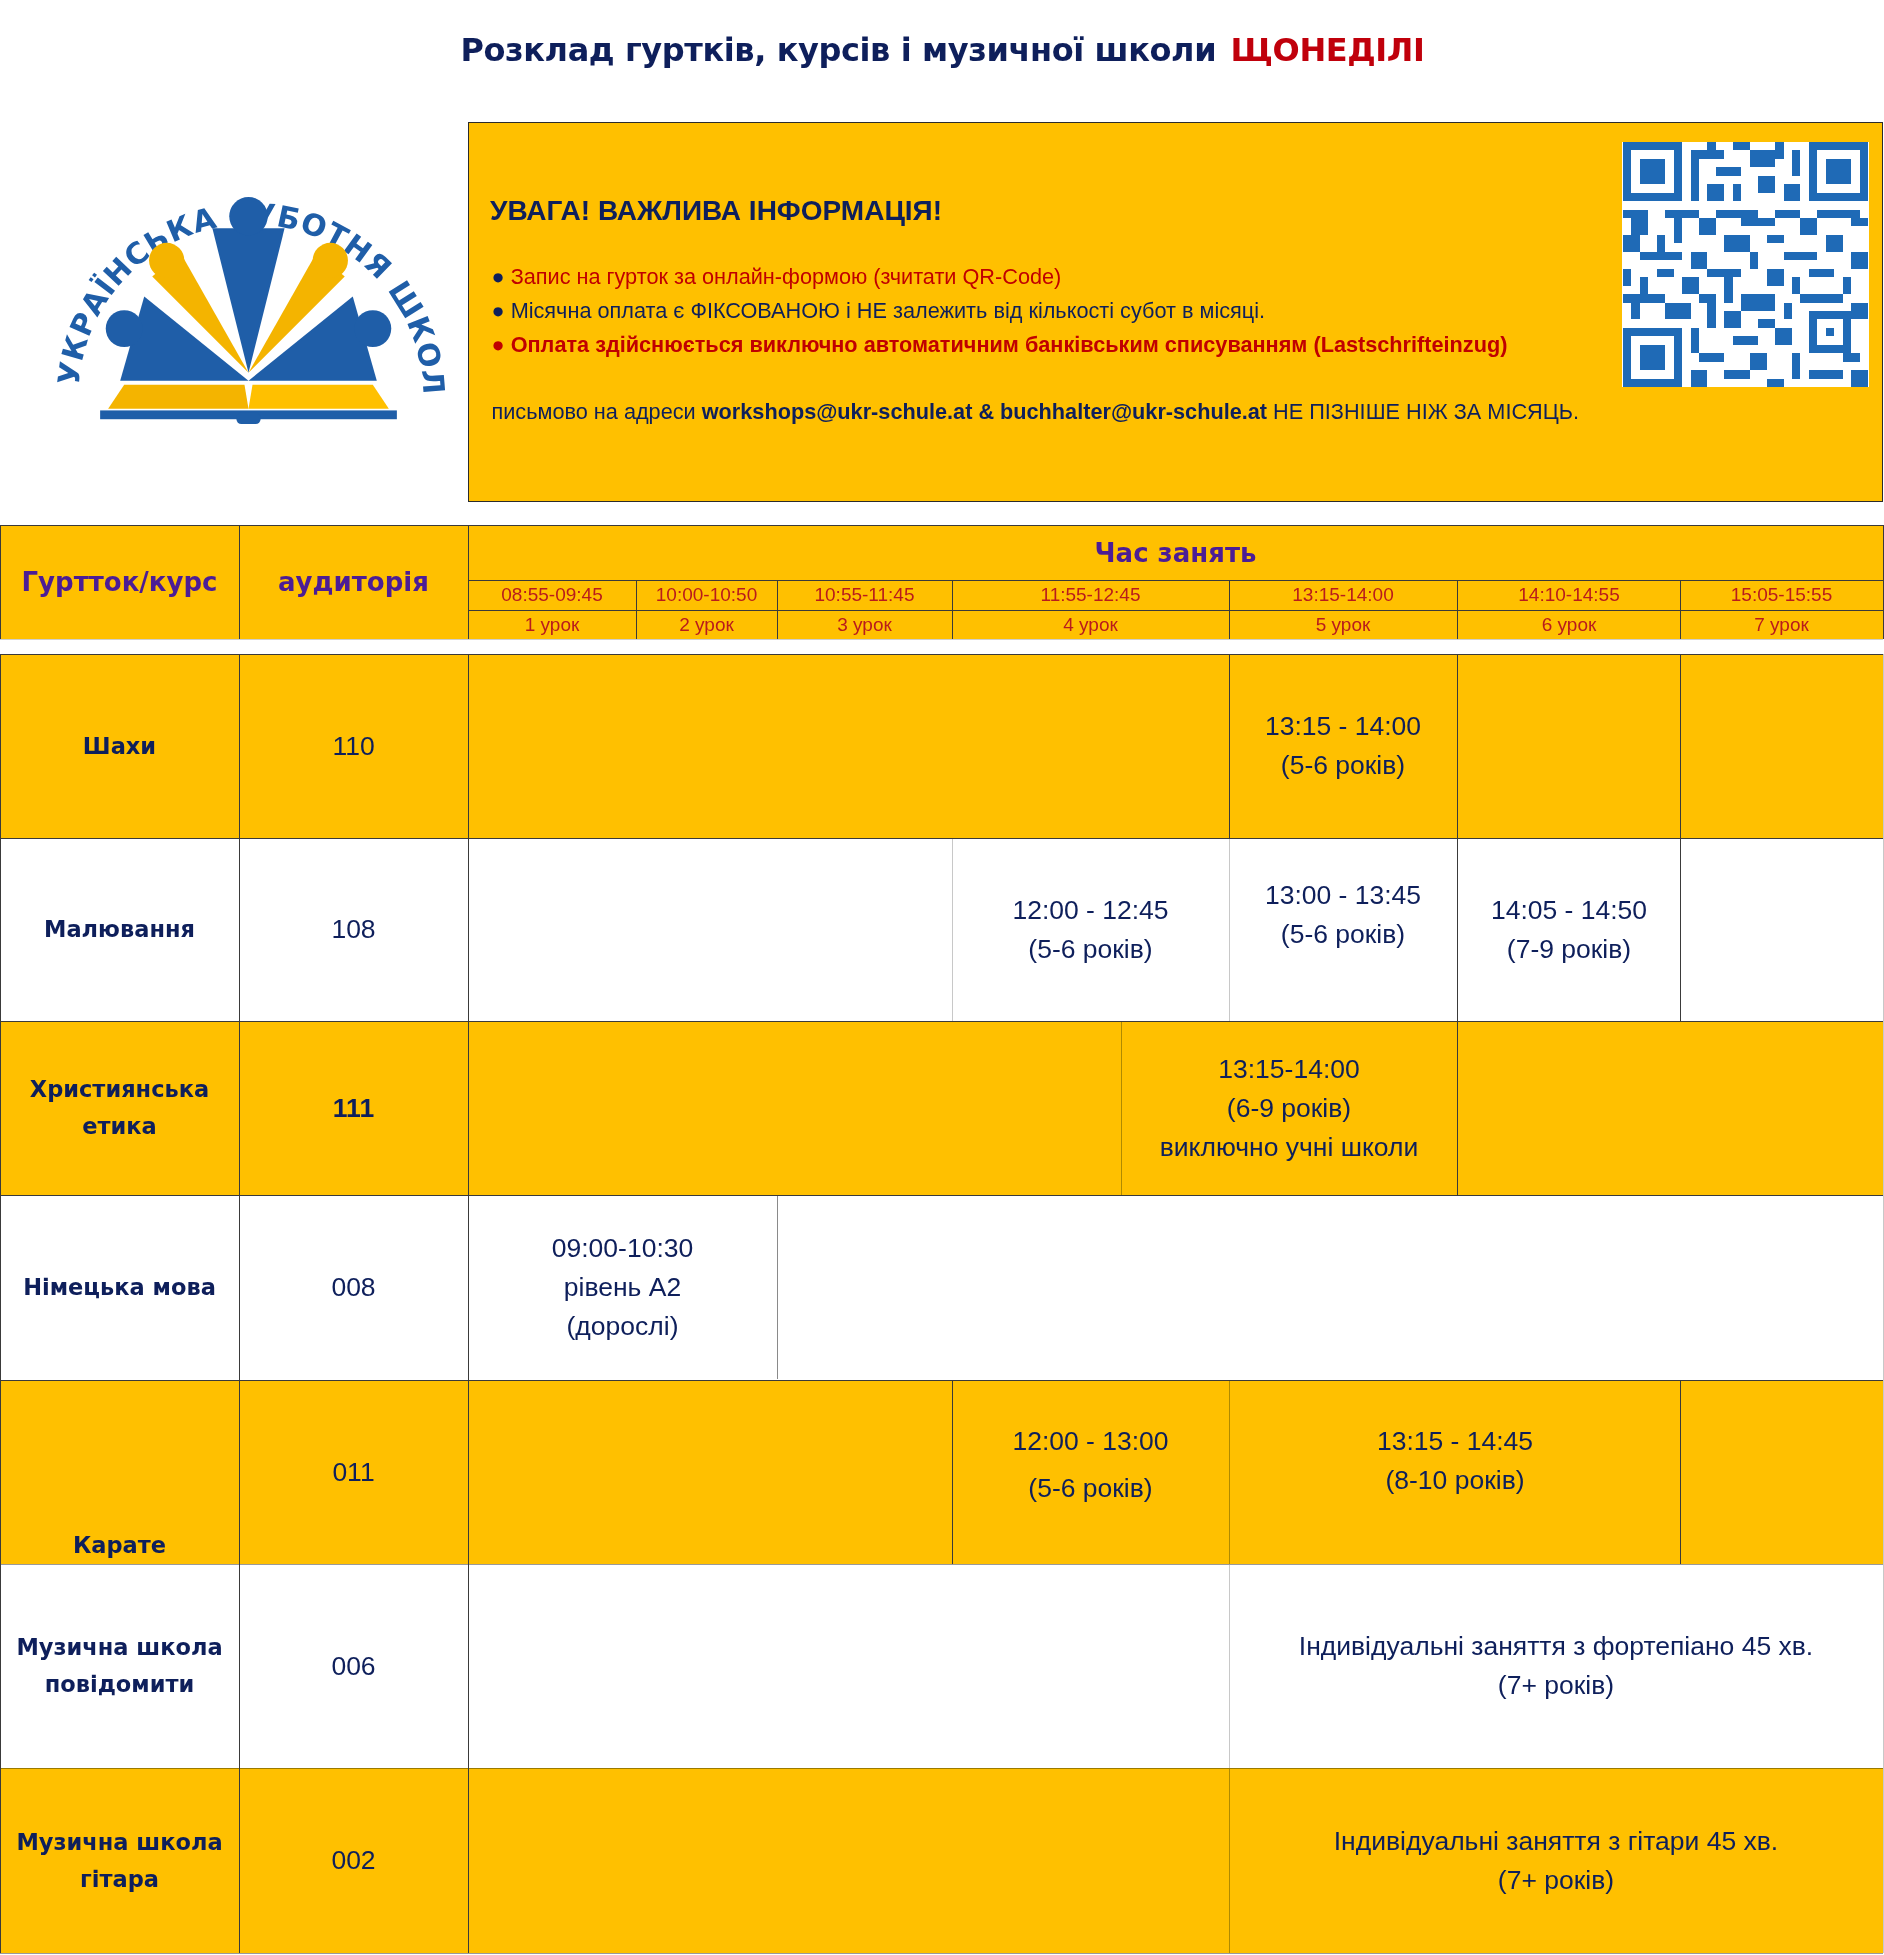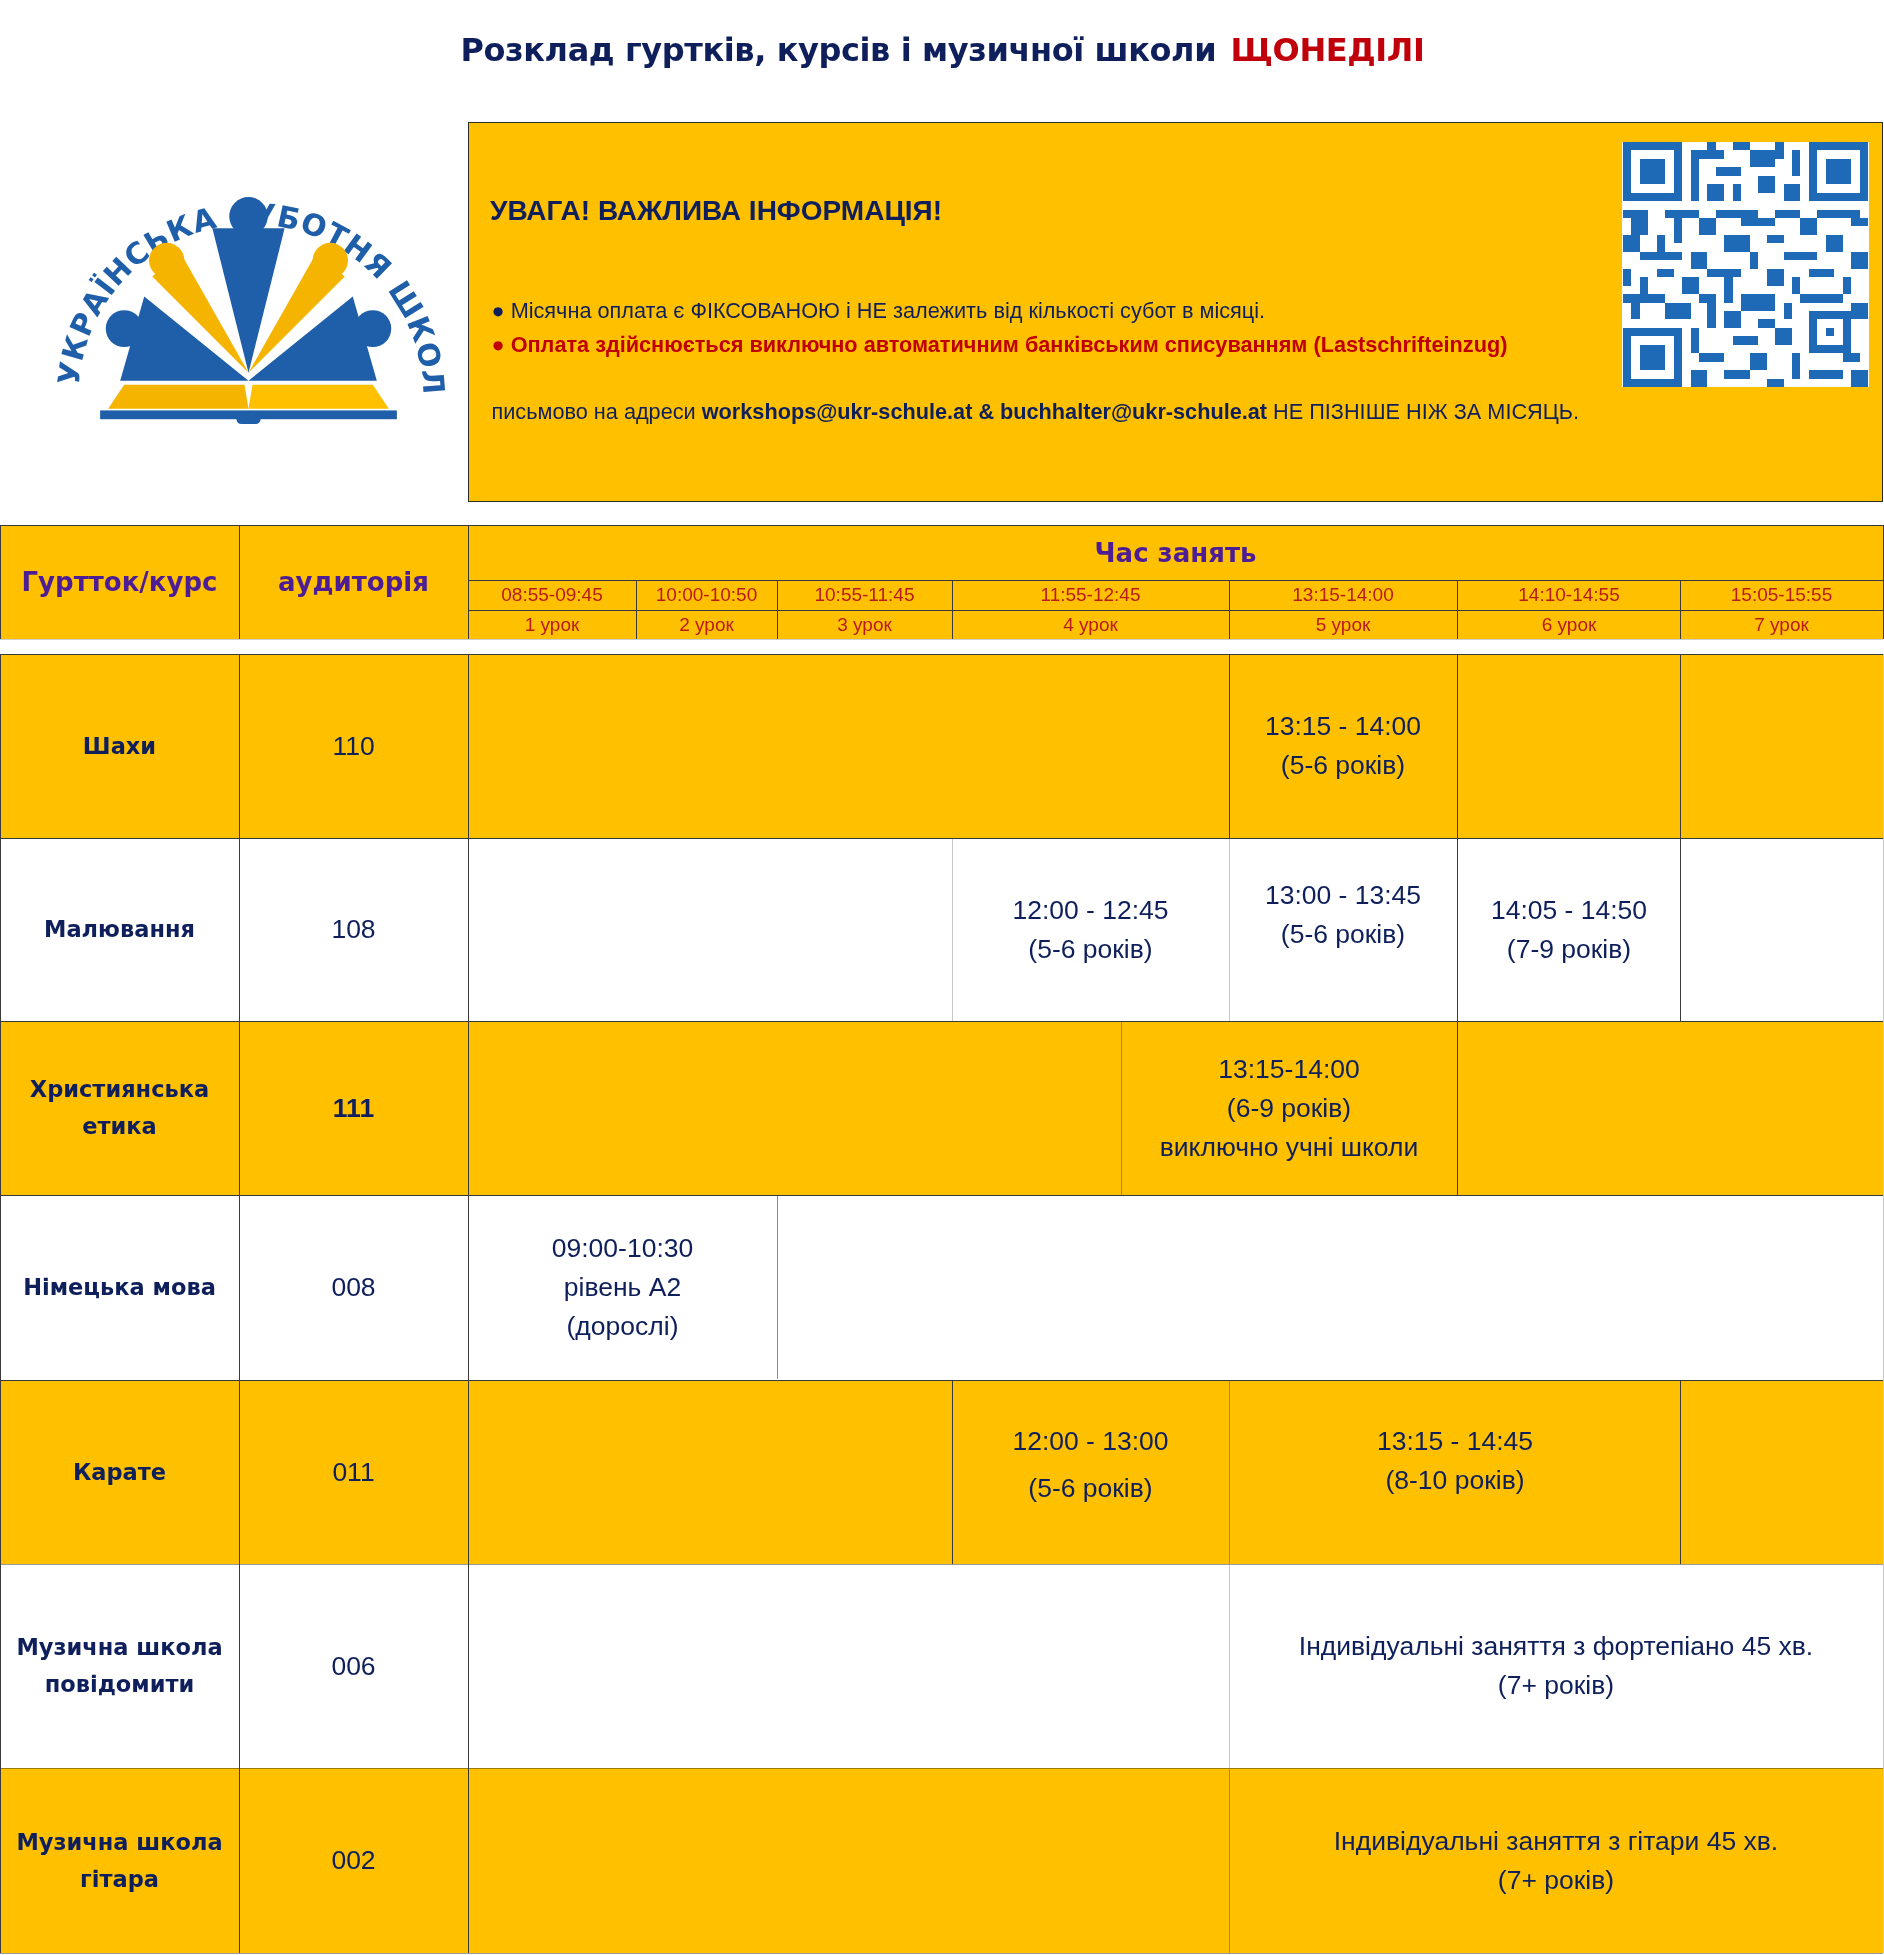--- a/index.html
+++ b/index.html
@@ -55,20 +55,21 @@
 
     <polygon points="95,305 245,305 250,335 75,335" fill="#f4b400"></polygon>
     <polygon points="255,305 405,305 425,335 250,335" fill="#ffc000"></polygon>
     <rect x="65" y="337" width="370" height="11" fill="#1f5ea8"></rect>
     <rect x="235" y="340" width="30" height="14" rx="6" fill="#1f5ea8"></rect>
   </svg>
 </div>
 
 <div class="abs info">
   <h2>УВАГА! ВАЖЛИВА ІНФОРМАЦІЯ!</h2>
+  <div class="line red" style="top:141px"><span style="color:#0e1f5b">●</span> <span>Запис на гурток за онлайн-формою (зчитати QR-Code)</span></div>
   <div class="line" style="top:175px"><span>●</span> <span>Місячна оплата є ФІКСОВАНОЮ і НЕ залежить від кількості субот в місяці.</span></div>
   <div class="line red bold" style="top:209px"><span>●</span> <span>Оплата здійснюється виключно автоматичним банківським списуванням (Lastschrifteinzug)</span></div>
   <div class="line" style="top:276px"><span>письмово на адреси </span><span class="bold">workshops@ukr-schule.at &amp; buchhalter@ukr-schule.at</span><span> НЕ ПІЗНІШЕ НІЖ ЗА МІСЯЦЬ.</span></div>
   <div class="qr">
     <svg width="247" height="245" viewBox="0 0 29 29" shape-rendering="crispEdges">
       <rect width="29" height="29" fill="#fff"></rect>
       <g fill="#1f6ab6">
         <rect x="0" y="0" width="7" height="7"></rect>
           <rect x="1" y="1" width="5" height="5" fill="#fff"></rect>
           <rect x="2" y="2" width="3" height="3"></rect>
@@ -285,21 +286,21 @@
     <span class="room">008</span>
   </div>
 <div class="cell" style="left:468px;top:1195px;width:309px;height:184px;">
     <span class="slot">09:00-10:30</span>
     <span class="slot">рівень А2</span>
     <span class="slot">(дорослі)</span>
   </div>
 <div class="vl light" style="left:777px;top:1195px;height:184px;border-left-color:#8a8a8a;"></div>
 
 <div class="cell y" style="left:0;top:1380px;width:1883px;height:184px;"></div>
-<div class="cell" style="left:0;top:1380px;width:239px;height:184px;">
+<div class="cell" style="left:0;top:1380px;width:239px;height:184px;justify-content:flex-end;">
     <span class="name">Карате</span>
   </div>
 <div class="cell" style="left:239px;top:1380px;width:229px;height:184px;">
     <span class="room">011</span>
   </div>
 <div class="cell" style="left:952px;top:1380px;width:277px;height:184px;justify-content:flex-start;padding-top:42px;gap:8px;">
     <span class="slot">12:00 - 13:00</span>
     <span class="slot">(5-6 років)</span>
   </div>
 <div class="cell" style="left:1229px;top:1380px;width:452px;height:184px;justify-content:flex-start;padding-top:42px;">

